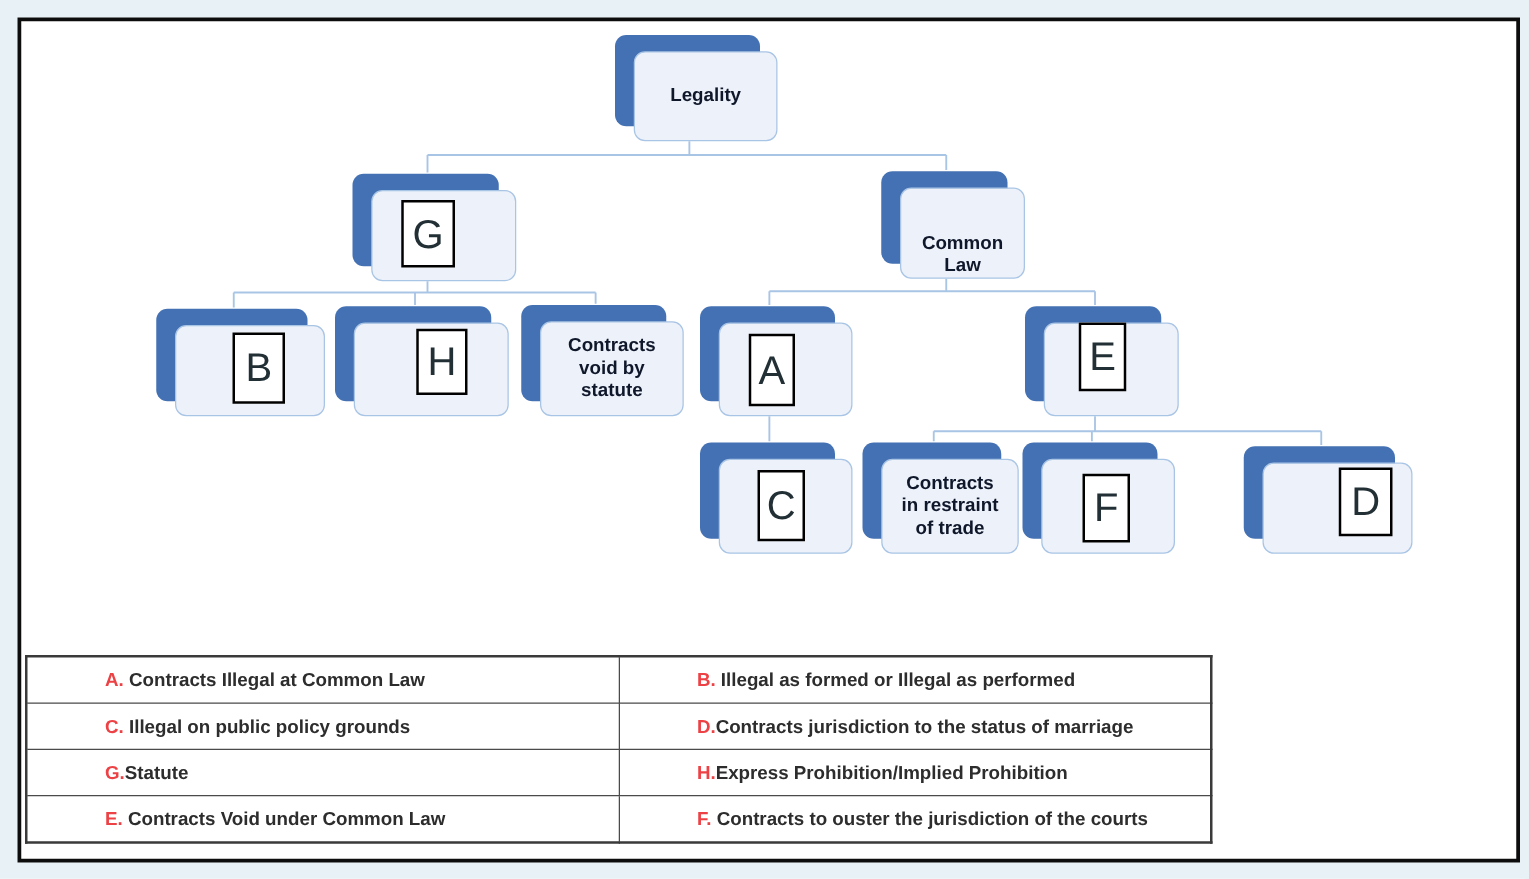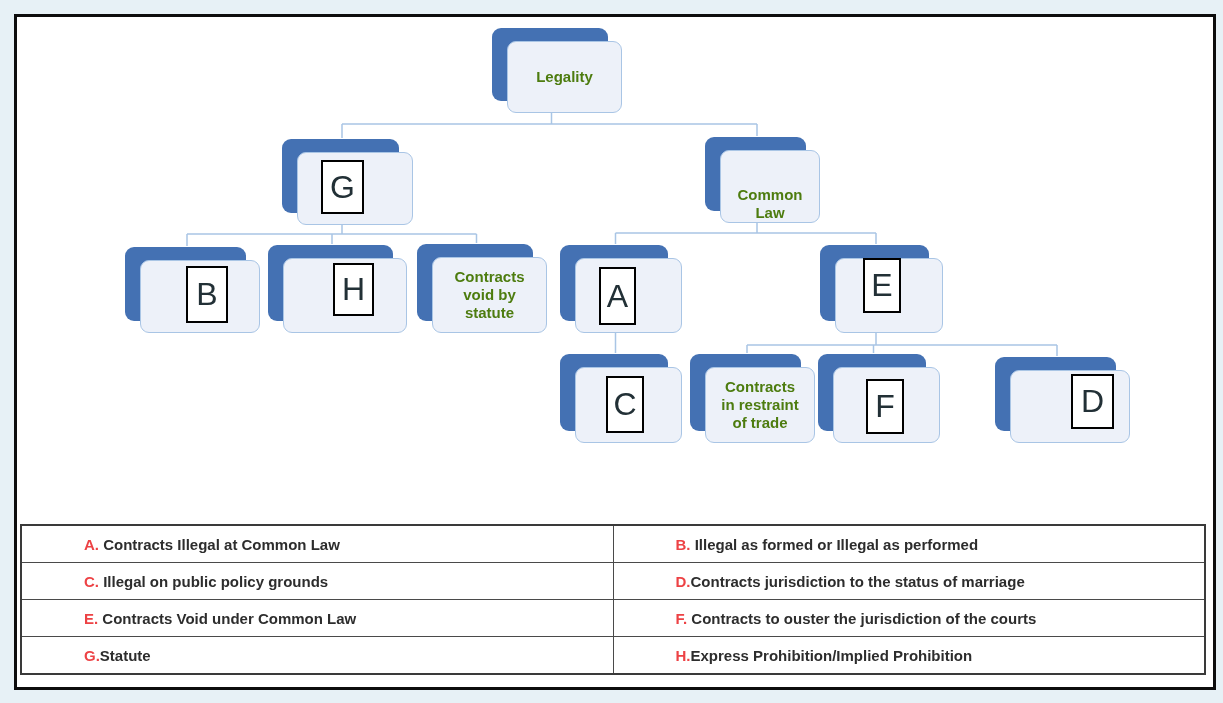--- a/index.html
+++ b/index.html
@@ -20,29 +20,29 @@
     background:#EDF1F9;border:1.5px solid #A9C5E5;border-radius:9px;
     display:flex;align-items:center;justify-content:center;
   }
   .node::before{
     content:"";position:absolute;left:-16px;top:-14px;
     width:calc(100% + 3px);height:calc(100% + 3px);
     background:#4471B3;border-radius:9px;z-index:-1;
   }
   .node-label{
     position:relative;font-weight:bold;font-size:15px;line-height:18px;
-    color:#4d7c0f;text-align:center;white-space:pre-line;padding:0 4px;
+    color:#0f172a;text-align:center;white-space:pre-line;padding:0 4px;
   }
   .slot{
     position:absolute;box-sizing:border-box;background:#FFFFFF;
     border:2.5px solid #000000;display:flex;align-items:center;justify-content:center;
     font-size:32px;font-weight:400;color:#223036;z-index:3;cursor:pointer;
   }
   #legend{
-    position:absolute;left:20px;top:524px;width:1186px;height:146px;
+    position:absolute;left:20px;top:524px;width:950px;height:146px;
     border-collapse:collapse;table-layout:fixed;background:#FFFFFF;z-index:2;
     border:2px solid #3A3A3A;
   }
   #legend td{
     border:1.5px solid #4A4A4A;height:36px;vertical-align:middle;
     padding:0 4px 0 62px;font-size:15px;font-weight:bold;color:#2D2D2D;
     white-space:nowrap;overflow:hidden;
   }
   .legend-letter{color:#ED4245;}
 </style>
@@ -105,22 +105,22 @@
     <tbody>
         <tr>
           <td><span class="legend-letter">A. </span><span class="legend-text">Contracts Illegal at Common Law</span></td>
           <td><span class="legend-letter">B. </span><span class="legend-text">Illegal as formed or Illegal as performed</span></td>
         </tr>
         <tr>
           <td><span class="legend-letter">C. </span><span class="legend-text">Illegal on public policy grounds</span></td>
           <td><span class="legend-letter">D.</span><span class="legend-text">Contracts jurisdiction to the status of marriage</span></td>
         </tr>
         <tr>
+          <td><span class="legend-letter">G.</span><span class="legend-text">Statute</span></td>
+          <td><span class="legend-letter">H.</span><span class="legend-text">Express Prohibition/Implied Prohibition</span></td>
+        </tr>
+        <tr>
           <td><span class="legend-letter">E. </span><span class="legend-text">Contracts Void under Common Law</span></td>
           <td><span class="legend-letter">F. </span><span class="legend-text">Contracts to ouster the jurisdiction of the courts</span></td>
-        </tr>
-        <tr>
-          <td><span class="legend-letter">G.</span><span class="legend-text">Statute</span></td>
-          <td><span class="legend-letter">H.</span><span class="legend-text">Express Prohibition/Implied Prohibition</span></td>
         </tr>
       </tbody>
   </table>
 </div>
 
 </body></html>

